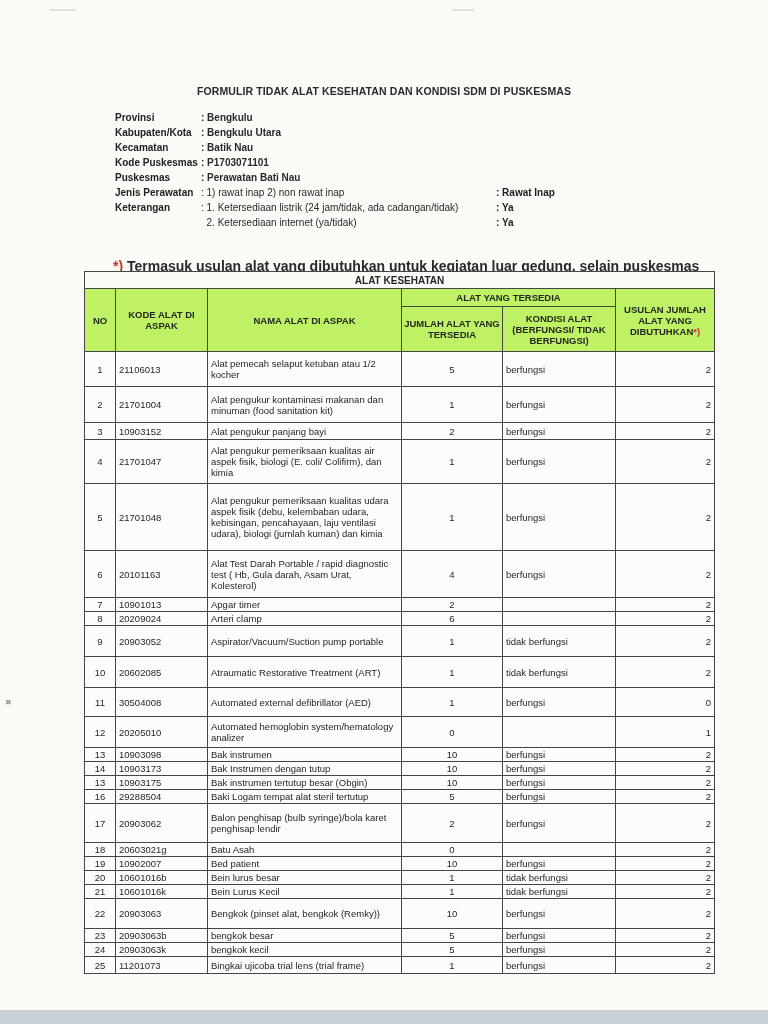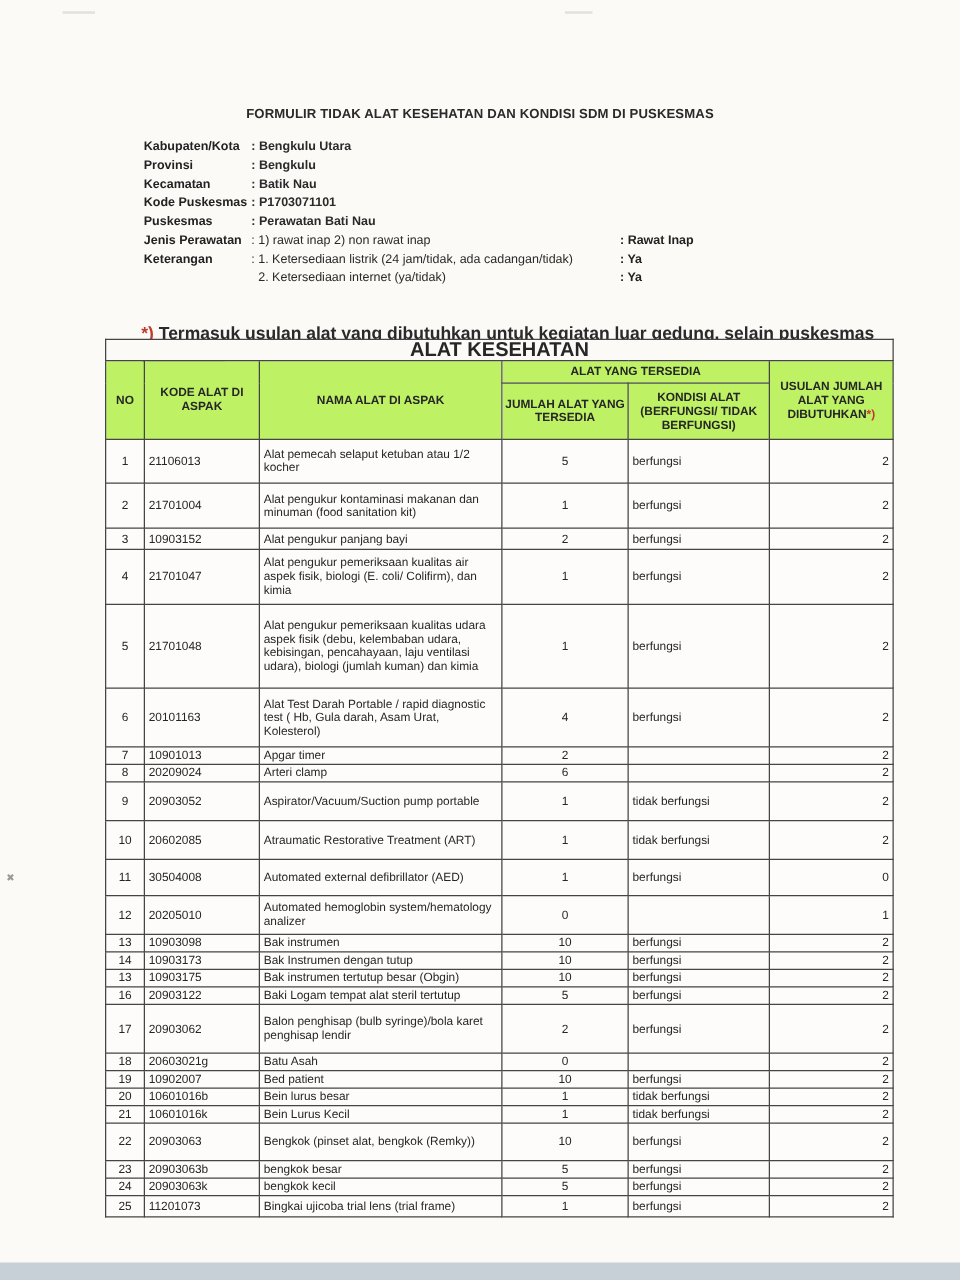--- a/index.html
+++ b/index.html
@@ -35,21 +35,21 @@
   table.alat {
     position: absolute; left: 84px; top: 271px; width: 630px;
     border-collapse: collapse; table-layout: fixed;
     font-size: 9.5px; color: #262626;
   }
   table.alat th, table.alat td {
     border: 1px solid #454545; line-height: 11px; vertical-align: middle;
     overflow: hidden;
   }
   table.alat th { font-weight: bold; text-align: center; padding: 1px 2px; background: #bef264; }
-  table.alat th.section { background: #fbfaf7; height: 14px; font-size: 16px; }
+  table.alat th.section { background: #fbfaf7; height: 14px; font-size: 10px; }
   table.alat tr.grouprow th { height: 15px; }
   table.alat tr.subhdr th { height: 42px; margin-left: 44px; }
   table.alat th .red { color: #c03a2b; }
 
   table.alat td { padding: 1px 3px; background: #fdfcfa; }
   td.c-no { text-align: center; }
   td.c-kode { text-align: left; }
   td.c-nama { text-align: left; }
   td.c-jumlah { text-align: center; }
   td.c-kondisi { text-align: left; }
@@ -88,26 +88,26 @@
 <div class="page">
 
   <div class="scan-dash d1"></div>
   <div class="scan-dash d2"></div>
 
   <div class="doc-title">FORMULIR TIDAK ALAT KESEHATAN DAN KONDISI SDM DI PUSKESMAS</div>
 
   <div class="info-block">
 
       <div class="info-line">
+        <span class="lbl">Provinsi</span><span class="val bold">: Bengkulu</span>
+        <span class="rightval"></span>
+      </div>
+
+      <div class="info-line">
         <span class="lbl">Kabupaten/Kota</span><span class="val bold">: Bengkulu Utara</span>
-        <span class="rightval"></span>
-      </div>
-
-      <div class="info-line">
-        <span class="lbl">Provinsi</span><span class="val bold">: Bengkulu</span>
         <span class="rightval"></span>
       </div>
 
       <div class="info-line">
         <span class="lbl">Kecamatan</span><span class="val bold">: Batik Nau</span>
         <span class="rightval"></span>
       </div>
 
       <div class="info-line">
         <span class="lbl">Kode Puskesmas</span><span class="val bold">: P1703071101</span>
@@ -298,21 +298,21 @@
           <td class="c-no">13</td>
           <td class="c-kode">10903175</td>
           <td class="c-nama">Bak instrumen tertutup besar (Obgin)</td>
           <td class="c-jumlah">10</td>
           <td class="c-kondisi">berfungsi</td>
           <td class="c-usulan">2</td>
         </tr>
 
         <tr>
           <td class="c-no">16</td>
-          <td class="c-kode">20903122</td>
+          <td class="c-kode">29288504</td>
           <td class="c-nama">Baki Logam tempat alat steril tertutup</td>
           <td class="c-jumlah">5</td>
           <td class="c-kondisi">berfungsi</td>
           <td class="c-usulan">2</td>
         </tr>
 
         <tr>
           <td class="c-no">17</td>
           <td class="c-kode">20903062</td>
           <td class="c-nama">Balon penghisap (bulb syringe)/bola karet penghisap lendir</td>

